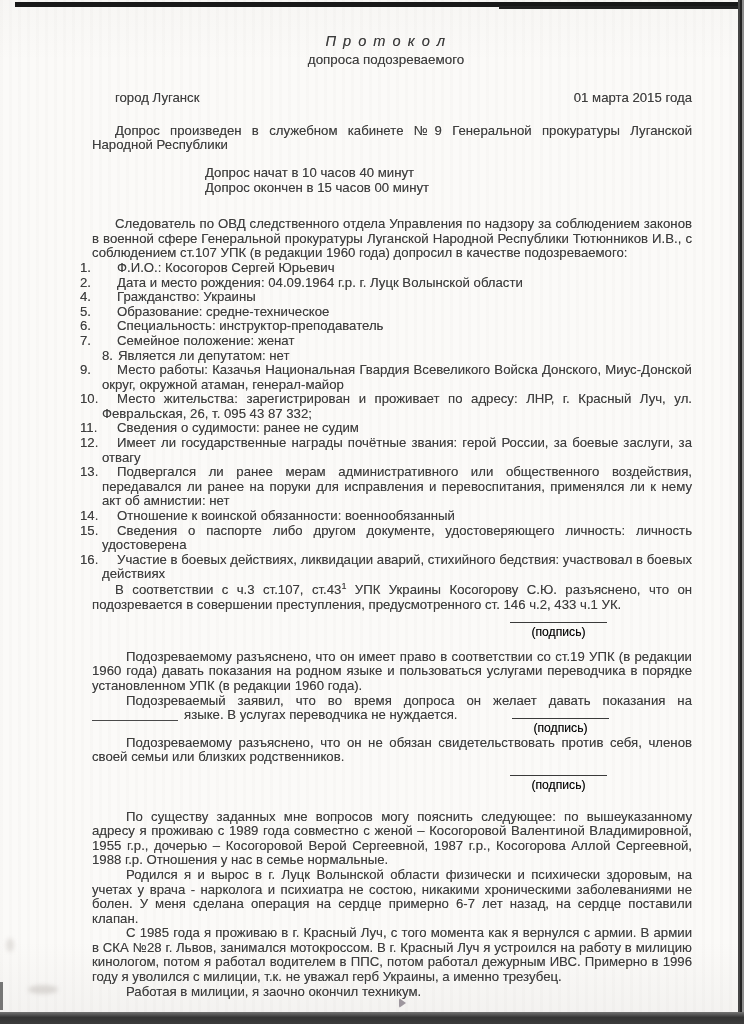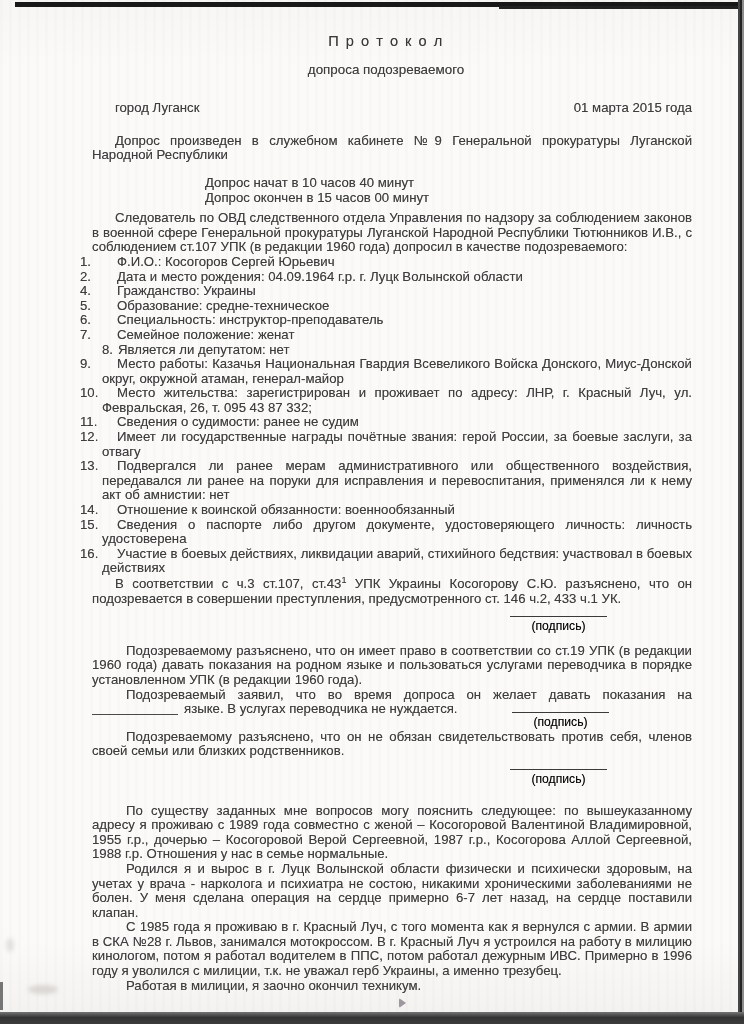--- a/index.html
+++ b/index.html
@@ -17,35 +17,35 @@
     background:
       repeating-linear-gradient(90deg, rgba(120,115,110,0.025) 0 3px, rgba(255,255,255,0) 3px 9px),
       linear-gradient(180deg, rgba(150,145,140,0.04), rgba(255,255,255,0) 6%, rgba(255,255,255,0) 92%, rgba(140,135,130,0.08));
   }
   .doc{
     position:absolute;left:80px;top:0;width:612px;
     text-shadow:0 0 0.5px rgba(70,70,70,0.55);
   }
   .title{
     text-align:center;font-size:14.6px;letter-spacing:1.5px;
-    padding-top:34px;color:#3a3a3a;
+    padding-top:34px;color:#3a3a3a;font-style:italic;
   }
-  .subtitle{text-align:center;font-size:13.4px;margin-top:14px;}
+  .subtitle{text-align:center;font-size:13.4px;margin-top:4px;}
   .city-date{
     display:flex;justify-content:space-between;
     margin:24px 0 0 12px;
   }
   .city-date .city{padding-left:23px;}
   p{margin:0 0 0 12px;}
   .just{text-align:justify;}
   .ind1{text-indent:23px;}
   .ind2{text-indent:34px;}
   .mt-loc{margin-top:18px;}
   .times{margin:13px 0 0 125px;}
-  .mt-inv{margin-top:6px;}
+  .mt-inv{margin-top:22px;}
   .items{margin-top:0;}
   .item{
     padding-left:22px;text-align:justify;
   }
   .item .num{display:inline-block;width:37px;margin-left:-22px;}
   .item.inline-num .num{width:auto;margin-left:0;margin-right:5px;}
   .mt-notice{margin-top:1px;}
   sup{font-size:9px;line-height:0;}
   .sigblock{
     width:97px;margin:10px 85px 0 auto;

